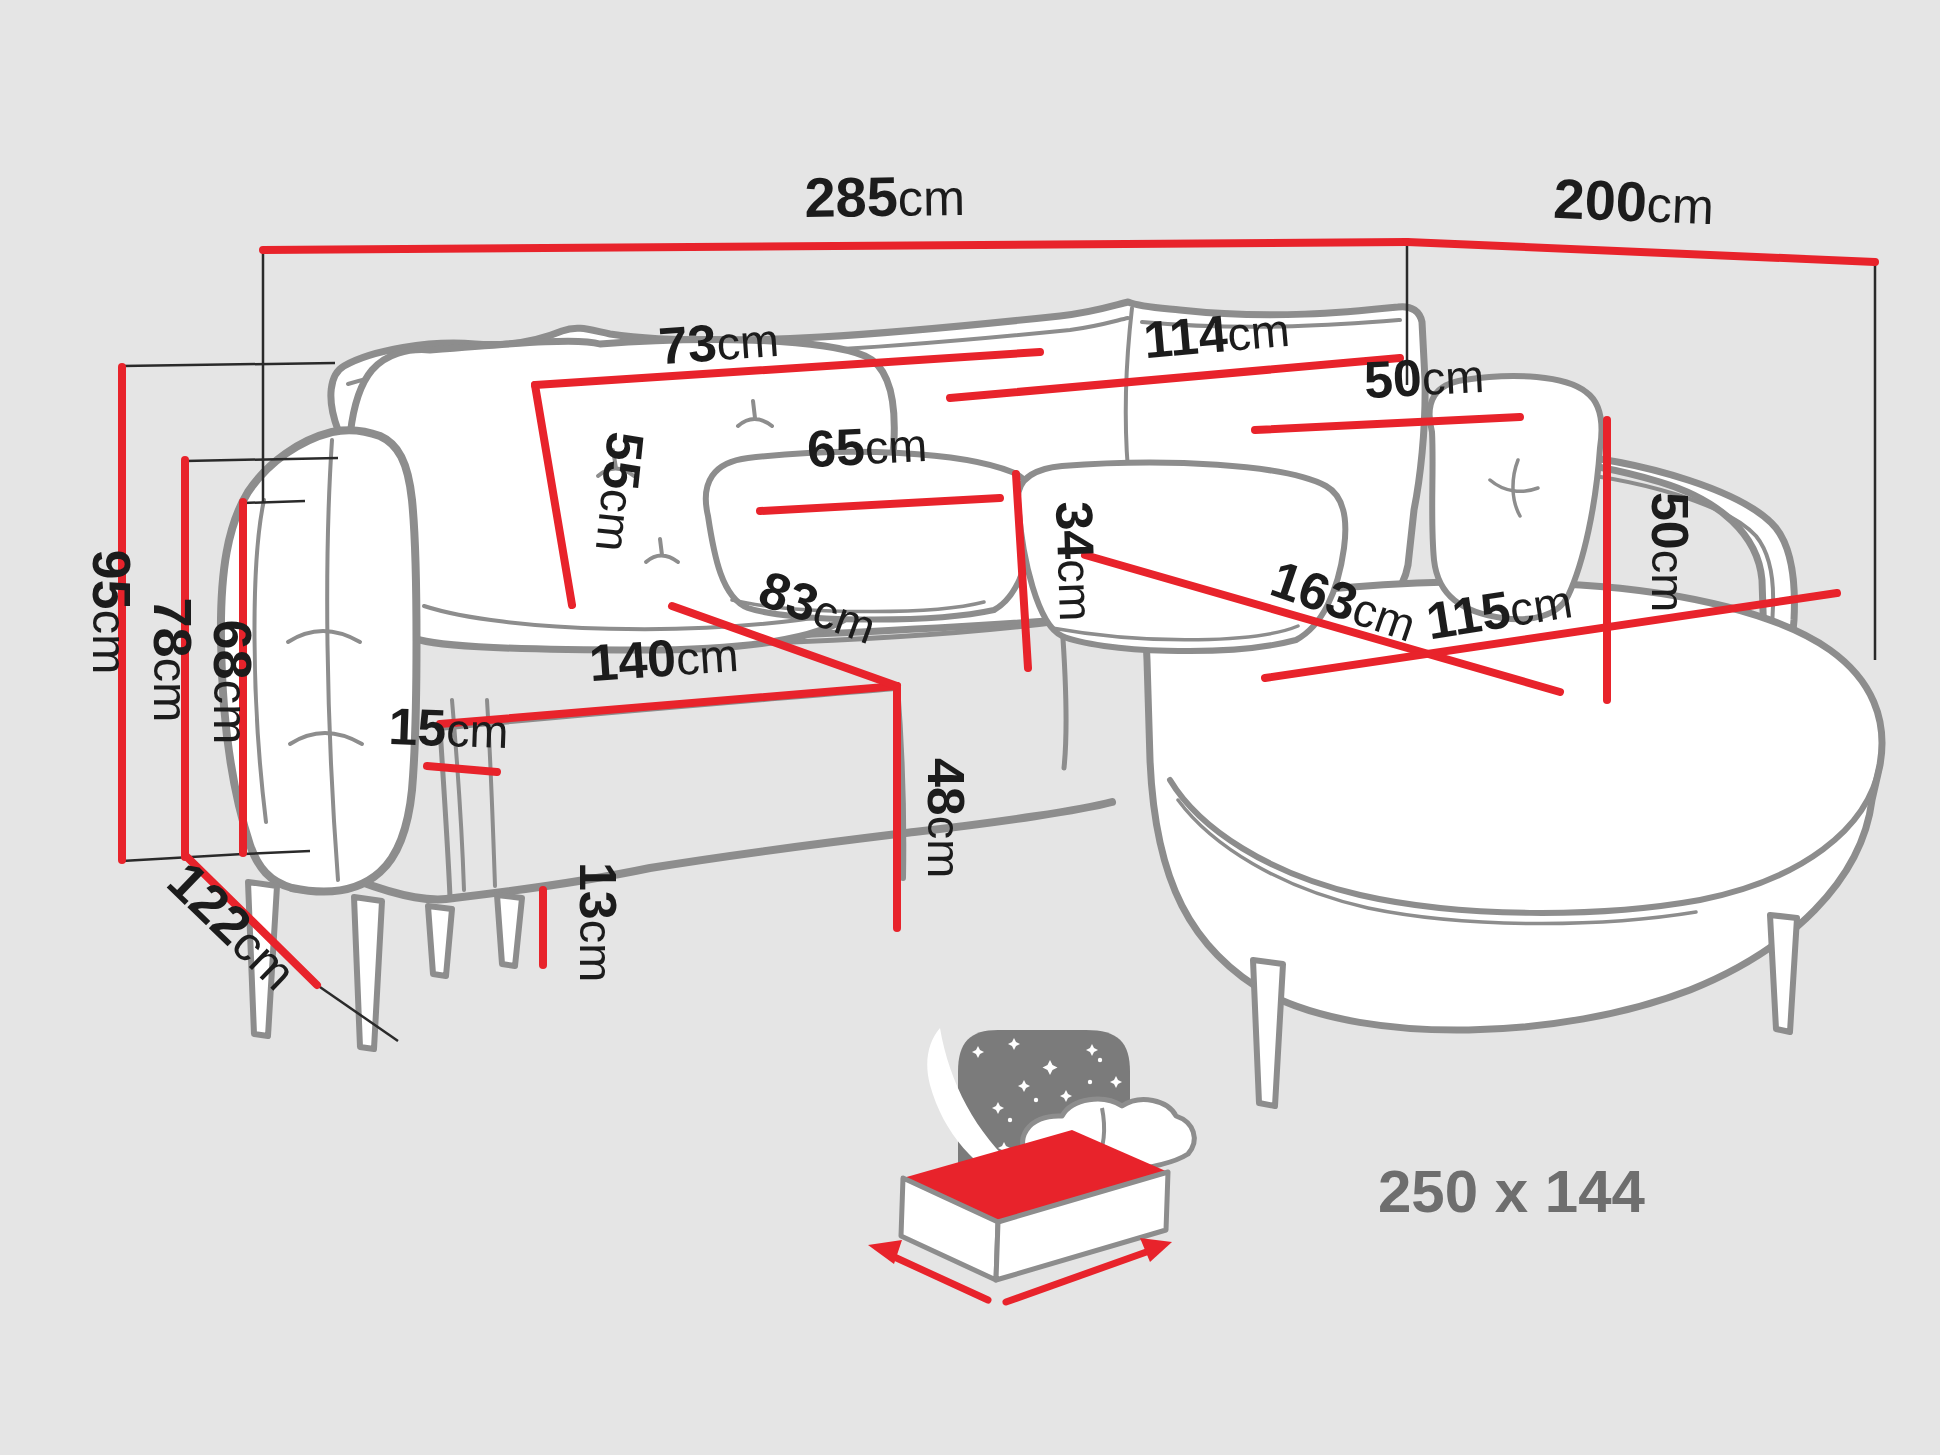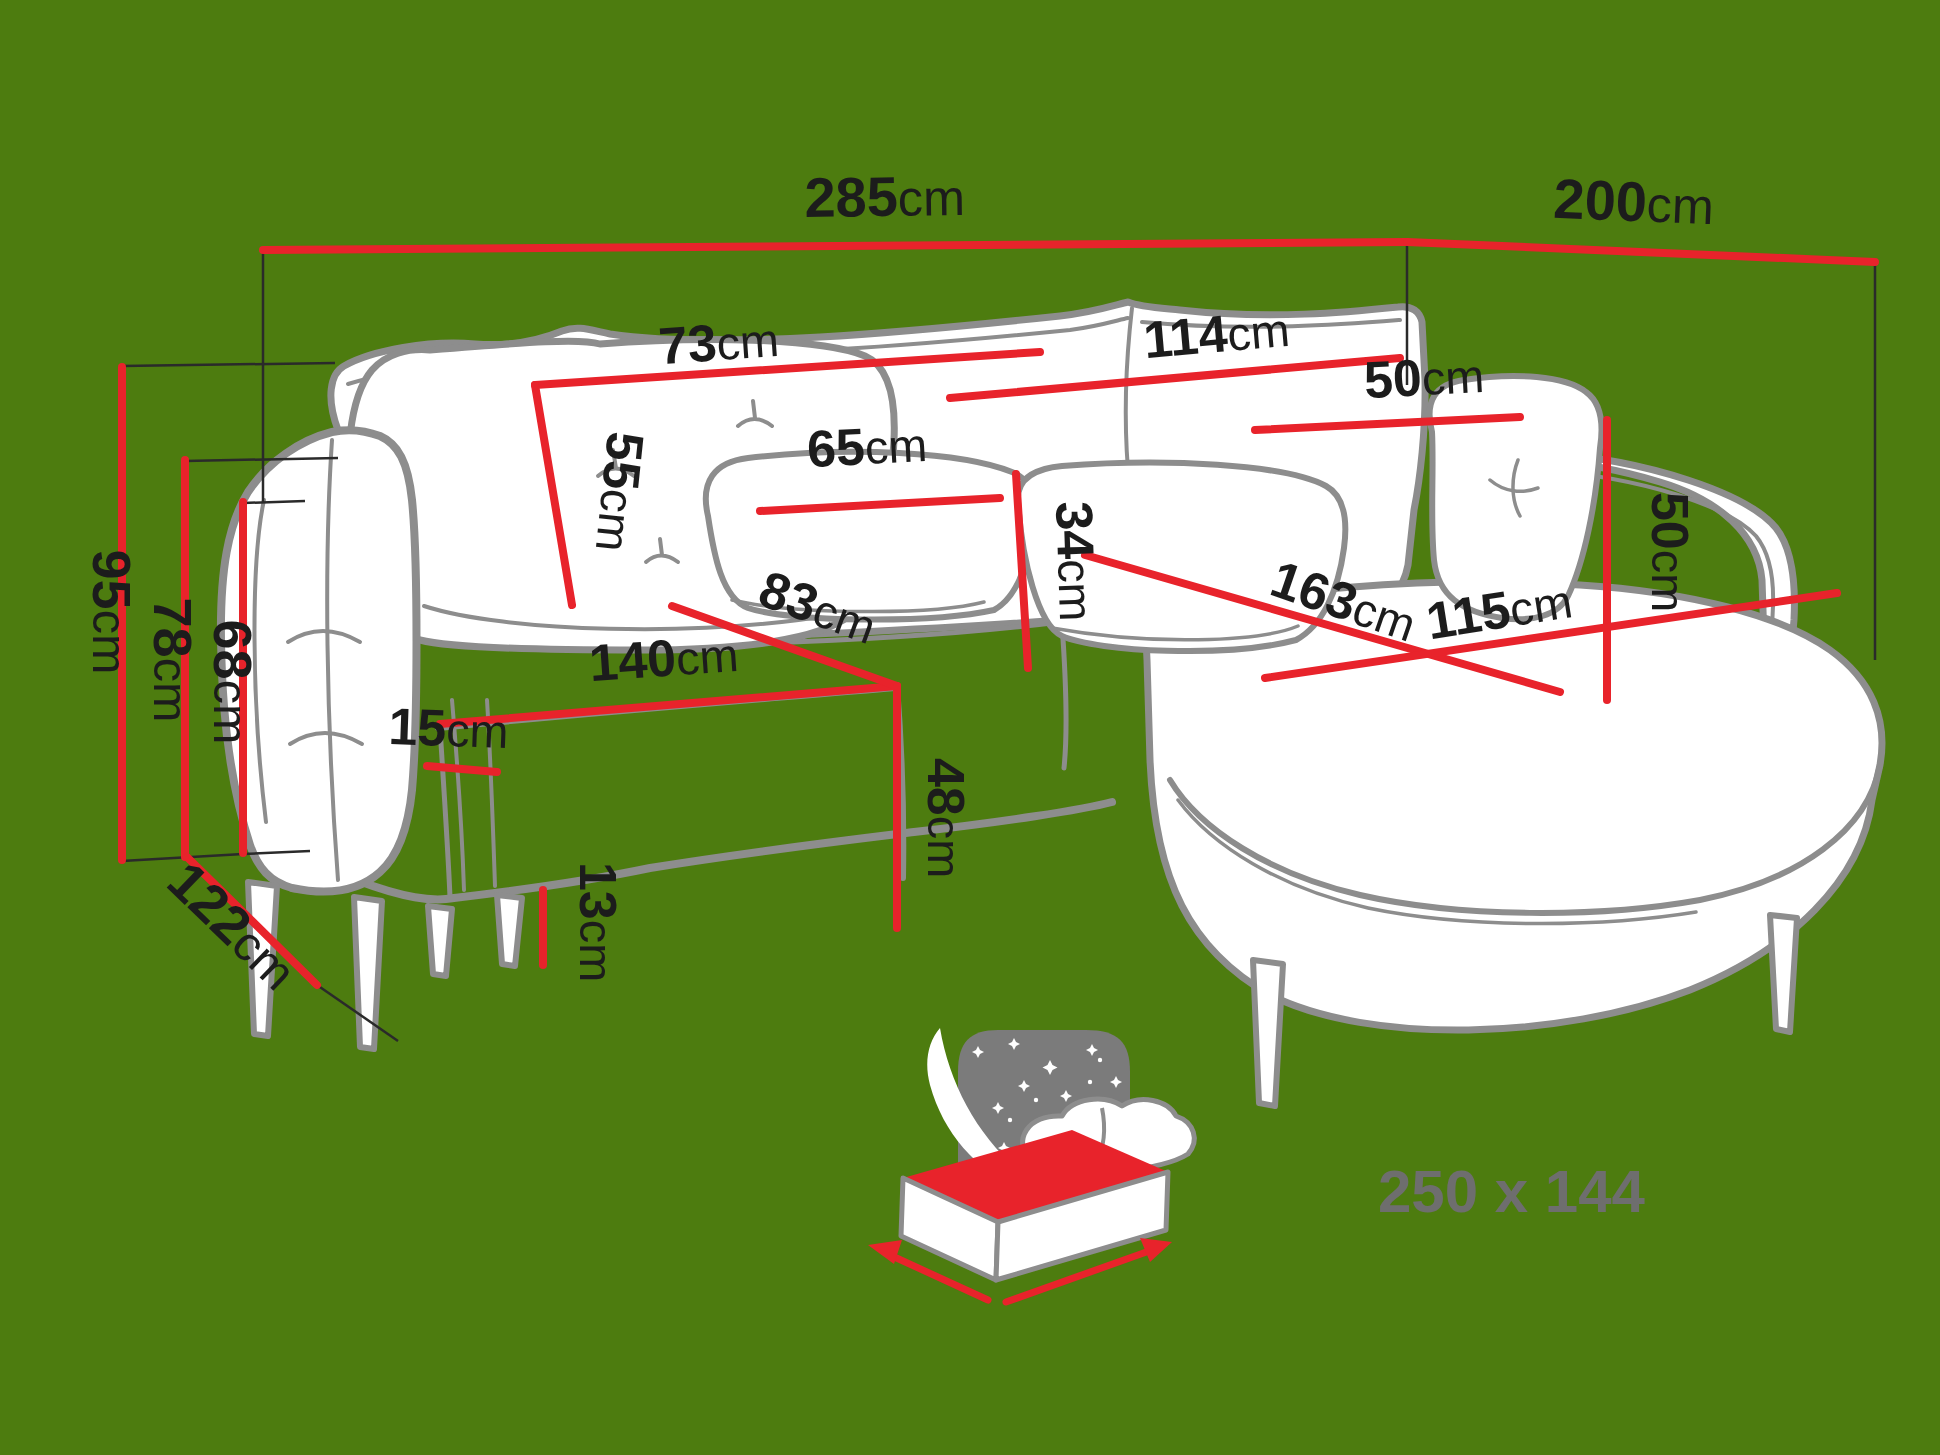--- a/index.html
+++ b/index.html
@@ -1,16 +1,16 @@
 <!DOCTYPE html>
 <html><head>
 <meta charset="utf-8">
 <style>
   html,body{margin:0;padding:0;background:#ffffff;}
-  .stage{width:1940px;height:1455px;position:relative;background:#4d7c0f;overflow:hidden;}
+  .stage{width:1940px;height:1455px;position:relative;background:#e5e5e5;overflow:hidden;}
   svg text{font-family:"Liberation Sans","DejaVu Sans",sans-serif;fill:#1c1c1c;}
   .num{font-weight:bold;}
   .unit{font-weight:normal;font-size:0.9em;}
   .dim-label{text-anchor:middle;}
   .bed-size{font-weight:bold;fill:#6e6e6e;text-anchor:start;}
   .sketch{stroke:#8d8d8d;fill:none;stroke-linecap:round;stroke-linejoin:round;}
   .sketch-fill{stroke:#8d8d8d;fill:#ffffff;stroke-linecap:round;stroke-linejoin:round;}
   .redline{stroke:#e8232b;fill:none;stroke-linecap:round;}
   .guide{stroke:#2a2a2a;stroke-width:2.5;fill:none;}
 </style>

